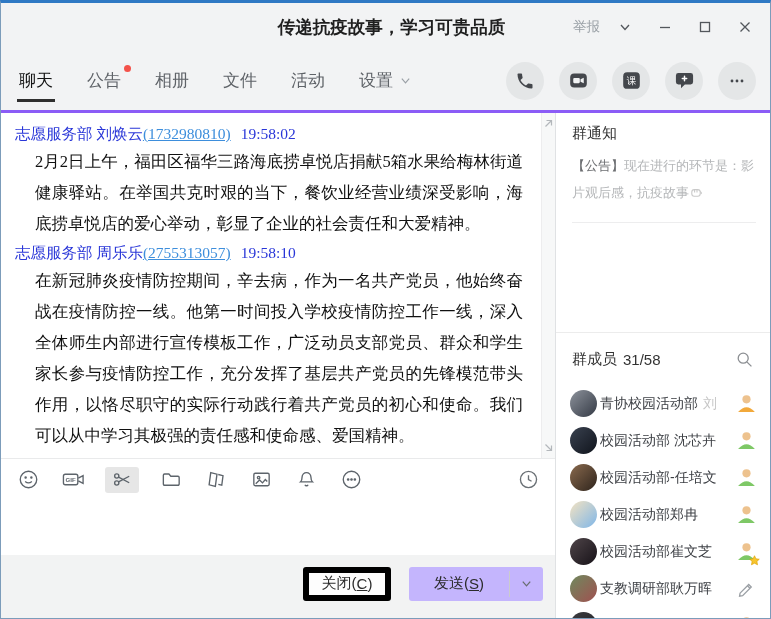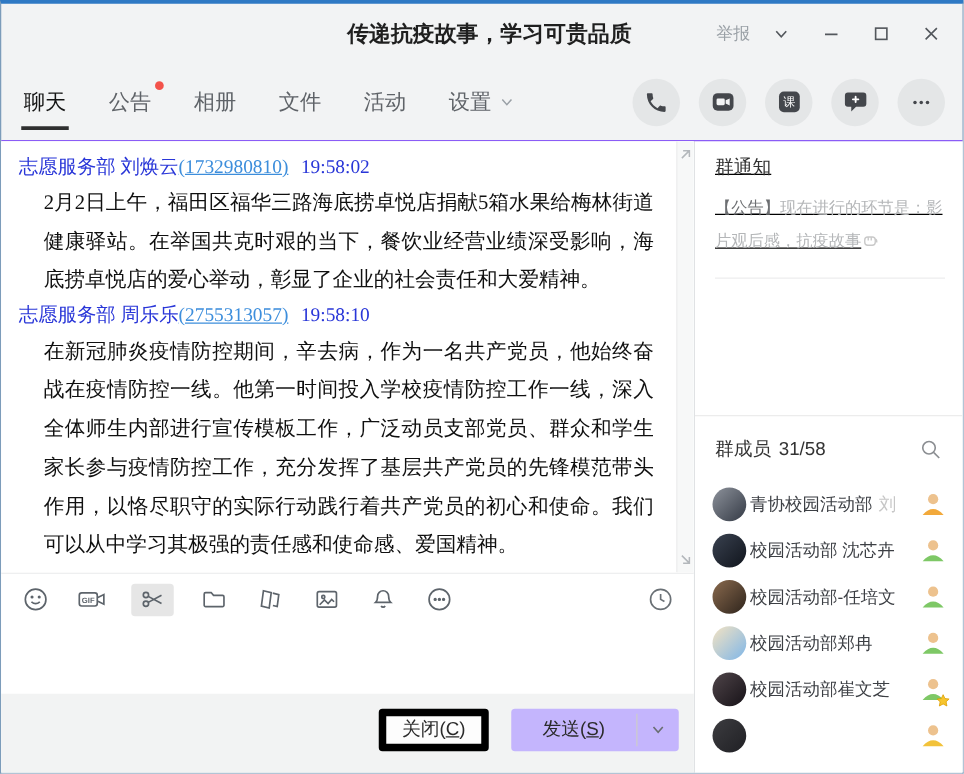--- a/index.html
+++ b/index.html
@@ -12,21 +12,21 @@
   .titlebar { height:48px; position:relative; flex:0 0 auto;margin-left:12px; }
   .title { position:absolute; left:0; right:0; top:12px; text-align:center;
     font-size:17.5px; font-weight:600; color:#1f1f1f; pointer-events:none; }
   .tb-right { position:absolute; right:8px; top:0; height:48px; display:flex; align-items:center; gap:6px; }
   .report { font-size:13.5px; color:#9aa0a6; padding:4px 2px; cursor:default; }
   .winbtn { width:34px; height:30px; display:flex; align-items:center; justify-content:center; }
   .winbtn svg { display:block; }
 
   
   .tabbar { height:62px; flex:0 0 auto; display:flex; align-items:center;
-    border-bottom:1px solid #8b5cf6; padding:0 14px 0 16px; position:relative; }
+    border-bottom:3px solid #8b5cf6; padding:0 14px 0 16px; position:relative; }
   .tabs { display:flex; align-items:center; gap:30px; height:100%; }
   .tab { position:relative; height:100%; display:flex; align-items:center; font-size:17px;
     color:#5f6368; cursor:pointer; padding:0 2px; }
   .tab.active { color:#141414; }
   .tab.active::after { content:""; position:absolute; left:0; right:0; bottom:8px; height:3px; background:#2f2f2f; }
   .tab .badge { display:none; position:absolute; top:14px; right:-8px; width:7px; height:7px;
     border-radius:50%; background:#f3524a; }
   .tab.has-badge .badge { display:block; }
   .tab .tab-chevron { display:none; margin-left:7px; }
   .tab.has-dropdown .tab-chevron { display:block; }
@@ -65,21 +65,21 @@
     font-size:15px; color:#2b2b2b; display:flex; align-items:center; justify-content:center; cursor:pointer; }
   .send-split { display:flex; height:34px; border-radius:3px; overflow:hidden; background:#c4b5fd;justify-content:center; }
   .btn-send { width:100px; height:34px; font-size:15px; color:#2b2b2b;
     display:flex; align-items:center; justify-content:center; cursor:pointer; }
   .send-divider { width:1px; background:#cbcccc; margin:4px 0; }
   .btn-send-arrow { width:33px; display:flex; align-items:center; justify-content:center; cursor:pointer; }
   .u { text-decoration:underline; }
 
   
   .sidebar { flex:1 1 auto; background:#fff; display:flex; flex-direction:column; overflow:hidden; }
-  .notice-sec { height:219px; flex:0 0 219px; padding:11px 14px 0 16px;text-decoration:underline; }
+  .notice-sec { height:219px; flex:0 0 219px; padding:11px 14px 0 16px; }
   .notice-title { font-size:15px; color:#333; margin-bottom:9px; }
   .notice-text { font-size:13px; line-height:27px; color:#b4b6b8; }
   .notice-text .tag { color:#6d6f72; }
   .fist-icon { display:inline-block; vertical-align:-2px; margin-left:1px; }
   .inset-divider { height:1px; background:#ededee; margin-top:16px; }
   .sec-divider { height:1px; background:#ececec; flex:0 0 1px; }
   .members-header { height:52px; flex:0 0 52px; display:flex; align-items:center;
     padding:0 14px 0 16px; font-size:15px; color:#333; }
   .members-header .count { margin-left:6px; }
   .search-btn { margin-left:auto; width:24px; height:24px; display:flex; align-items:center;
@@ -384,20 +384,31 @@
             <svg class="person-icon" width="21" height="21" viewBox="0 0 18 18" style="--shirt: #7ec866;">
                 <circle cx="9" cy="5.4" r="3.5" fill="#edc28e"></circle>
                 <path d="M1.8 16.2 Q9 8.2 16.2 16.2 Z" fill="var(--shirt,#7ec866)"></path>
               </svg>
             <svg class="star-badge" width="11" height="11" viewBox="0 0 12 12">
                 <polygon points="6,0.8 7.6,4.2 11.2,4.6 8.6,7 9.3,10.7 6,8.9 2.7,10.7 3.4,7 0.8,4.6 4.4,4.2" fill="#f7c52e" stroke="#dd9f00" stroke-width="0.7"></polygon>
               </svg>
 
           </span>
         </div>
+        <div class="member-row role-pencil">
+          <span class="avatar" style="background: linear-gradient(135deg, rgb(111, 138, 94), rgb(160, 80, 80));"></span>
+          <span class="member-name"><span>支教调研部耿万晖</span><span class="suffix"></span></span>
+          <span class="role-box">
+
+            <svg class="pencil-icon" width="20" height="20" viewBox="0 0 22 22" fill="none" stroke="#9a9fa4" stroke-width="1.4">
+                <path d="M4.5 15.5 L14 6 l2.8 2.8 L7.3 18.3 l-3.4 .6 z"></path>
+                <path d="M12.6 7.4 l2.8 2.8"></path>
+              </svg>
+          </span>
+        </div>
         <div class="member-row role-person">
           <span class="avatar" style="background: linear-gradient(135deg, rgb(60, 60, 64), rgb(32, 32, 36));"></span>
           <span class="member-name"><span></span><span class="suffix"></span></span>
           <span class="role-box">
             <svg class="person-icon" width="21" height="21" viewBox="0 0 18 18" style="--shirt: #f2c23a;">
                 <circle cx="9" cy="5.4" r="3.5" fill="#edc28e"></circle>
                 <path d="M1.8 16.2 Q9 8.2 16.2 16.2 Z" fill="var(--shirt,#7ec866)"></path>
               </svg>
 
           </span>

